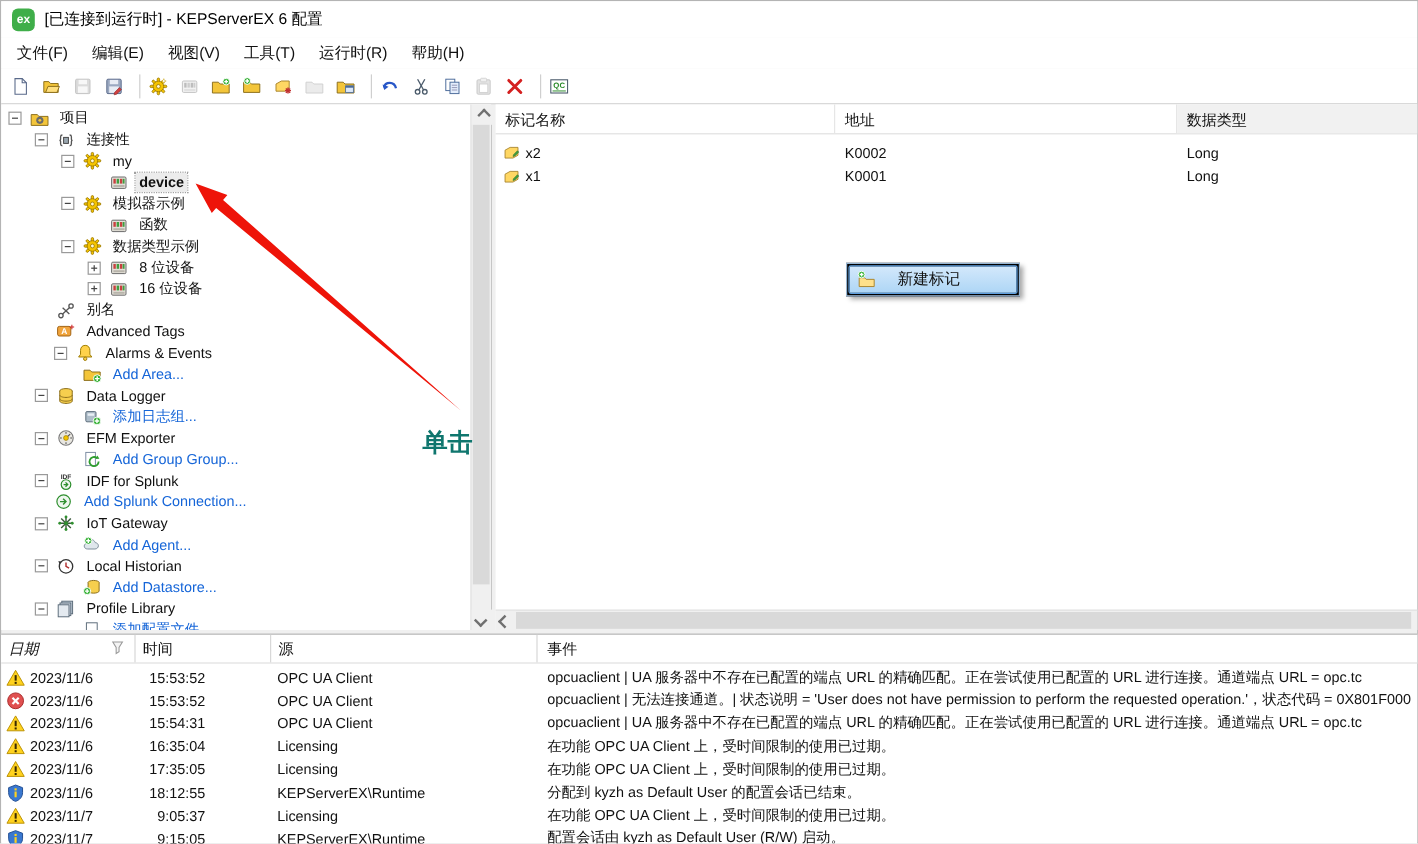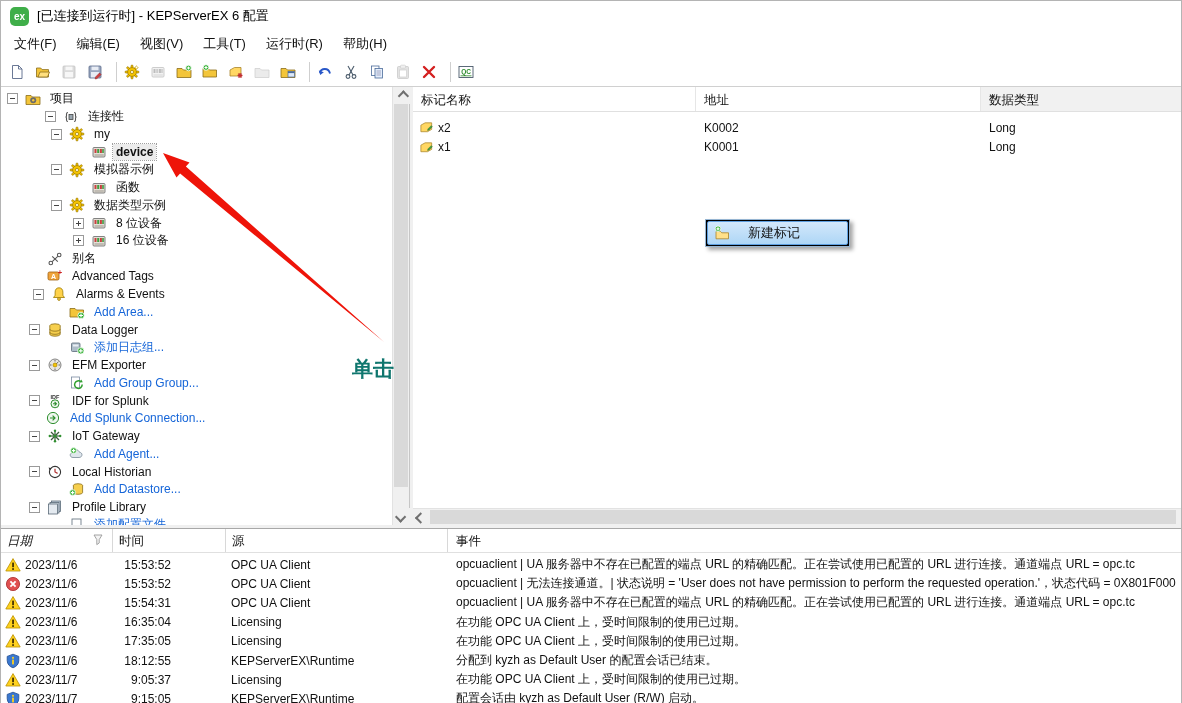--- a/index.html
+++ b/index.html
@@ -277,21 +277,21 @@
           <span class="exp "></span>
           <span class="ic " style="width:16px;height:16px">
             <svg viewBox="0 0 16 16" width="16" height="16">
               <path d="M1 4.5h5l1.5 1.5H15v7.5H1z" fill="#f3c53a" stroke="#8a6d1a" stroke-width=".8"></path>
               <circle cx="8.2" cy="9.3" r="3" fill="#6b6b6b"></circle>
               <circle cx="8.2" cy="9.3" r="1.2" fill="#f3c53a"></circle>
             </svg>
           </span>
           <span class="t-label">项目</span>
         </div>
-        <div class="tree-row" style="padding-left:44px">
+        <div class="tree-row" style="padding-left:28px">
           <span class="exp "></span>
           <span class="ic " style="width:16px;height:16px">
             <svg viewBox="0 0 16 16" width="16" height="16">
               <path d="M5 3.5C3.8 3.5 3.5 4 3.5 5v2c0 .8-.4 1-1 1 .6 0 1 .2 1 1v2c0 1 .3 1.5 1.5 1.5" fill="none" stroke="#555" stroke-width="1.1"></path>
               <path d="M11 3.5c1.2 0 1.5.5 1.5 1.5v2c0 .8.4 1 1 1-.6 0-1 .2-1 1v2c0 1-.3 1.5-1.5 1.5" fill="none" stroke="#555" stroke-width="1.1"></path>
               <rect x="6" y="5.5" width="4" height="5" fill="#9aa7b0" stroke="#444" stroke-width=".8"></rect>
             </svg>
           </span>
           <span class="t-label">连接性</span>
         </div>
@@ -414,21 +414,21 @@
           <span class="exp-sp"></span>
           <span class="ic " style="width:16px;height:16px">
             <svg viewBox="0 0 16 16" width="16" height="16">
               <rect x="1" y="4" width="11" height="8" rx="1.5" fill="#f0a43c" stroke="#a06010" stroke-width=".8"></rect>
               <text x="6.5" y="10.5" font-size="7" font-weight="bold" fill="#fff" text-anchor="middle" font-family="sans-serif">A</text>
               <text x="13" y="7" font-size="7.5" font-weight="bold" fill="#cc2222" text-anchor="middle" font-family="sans-serif">+</text>
             </svg>
           </span>
           <span class="t-label">Advanced Tags</span>
         </div>
-        <div class="tree-row" style="padding-left:32px">
+        <div class="tree-row" style="padding-left:44px">
           <span class="exp "></span>
           <span class="ic " style="width:16px;height:16px">
             <svg viewBox="0 0 16 16" width="16" height="16">
               <path d="M8 1.8c2.6 0 3.9 1.9 3.9 4.3v3.2l1.6 2.2H2.5l1.6-2.2V6.1C4.1 3.7 5.4 1.8 8 1.8z" fill="#ffd24a" stroke="#9c7a00" stroke-width=".8"></path>
               <circle cx="8" cy="13" r="1.4" fill="#ffd24a" stroke="#9c7a00" stroke-width=".8"></circle>
             </svg>
           </span>
           <span class="t-label">Alarms &amp; Events</span>
         </div>
         <div class="tree-row" style="padding-left:50px">

